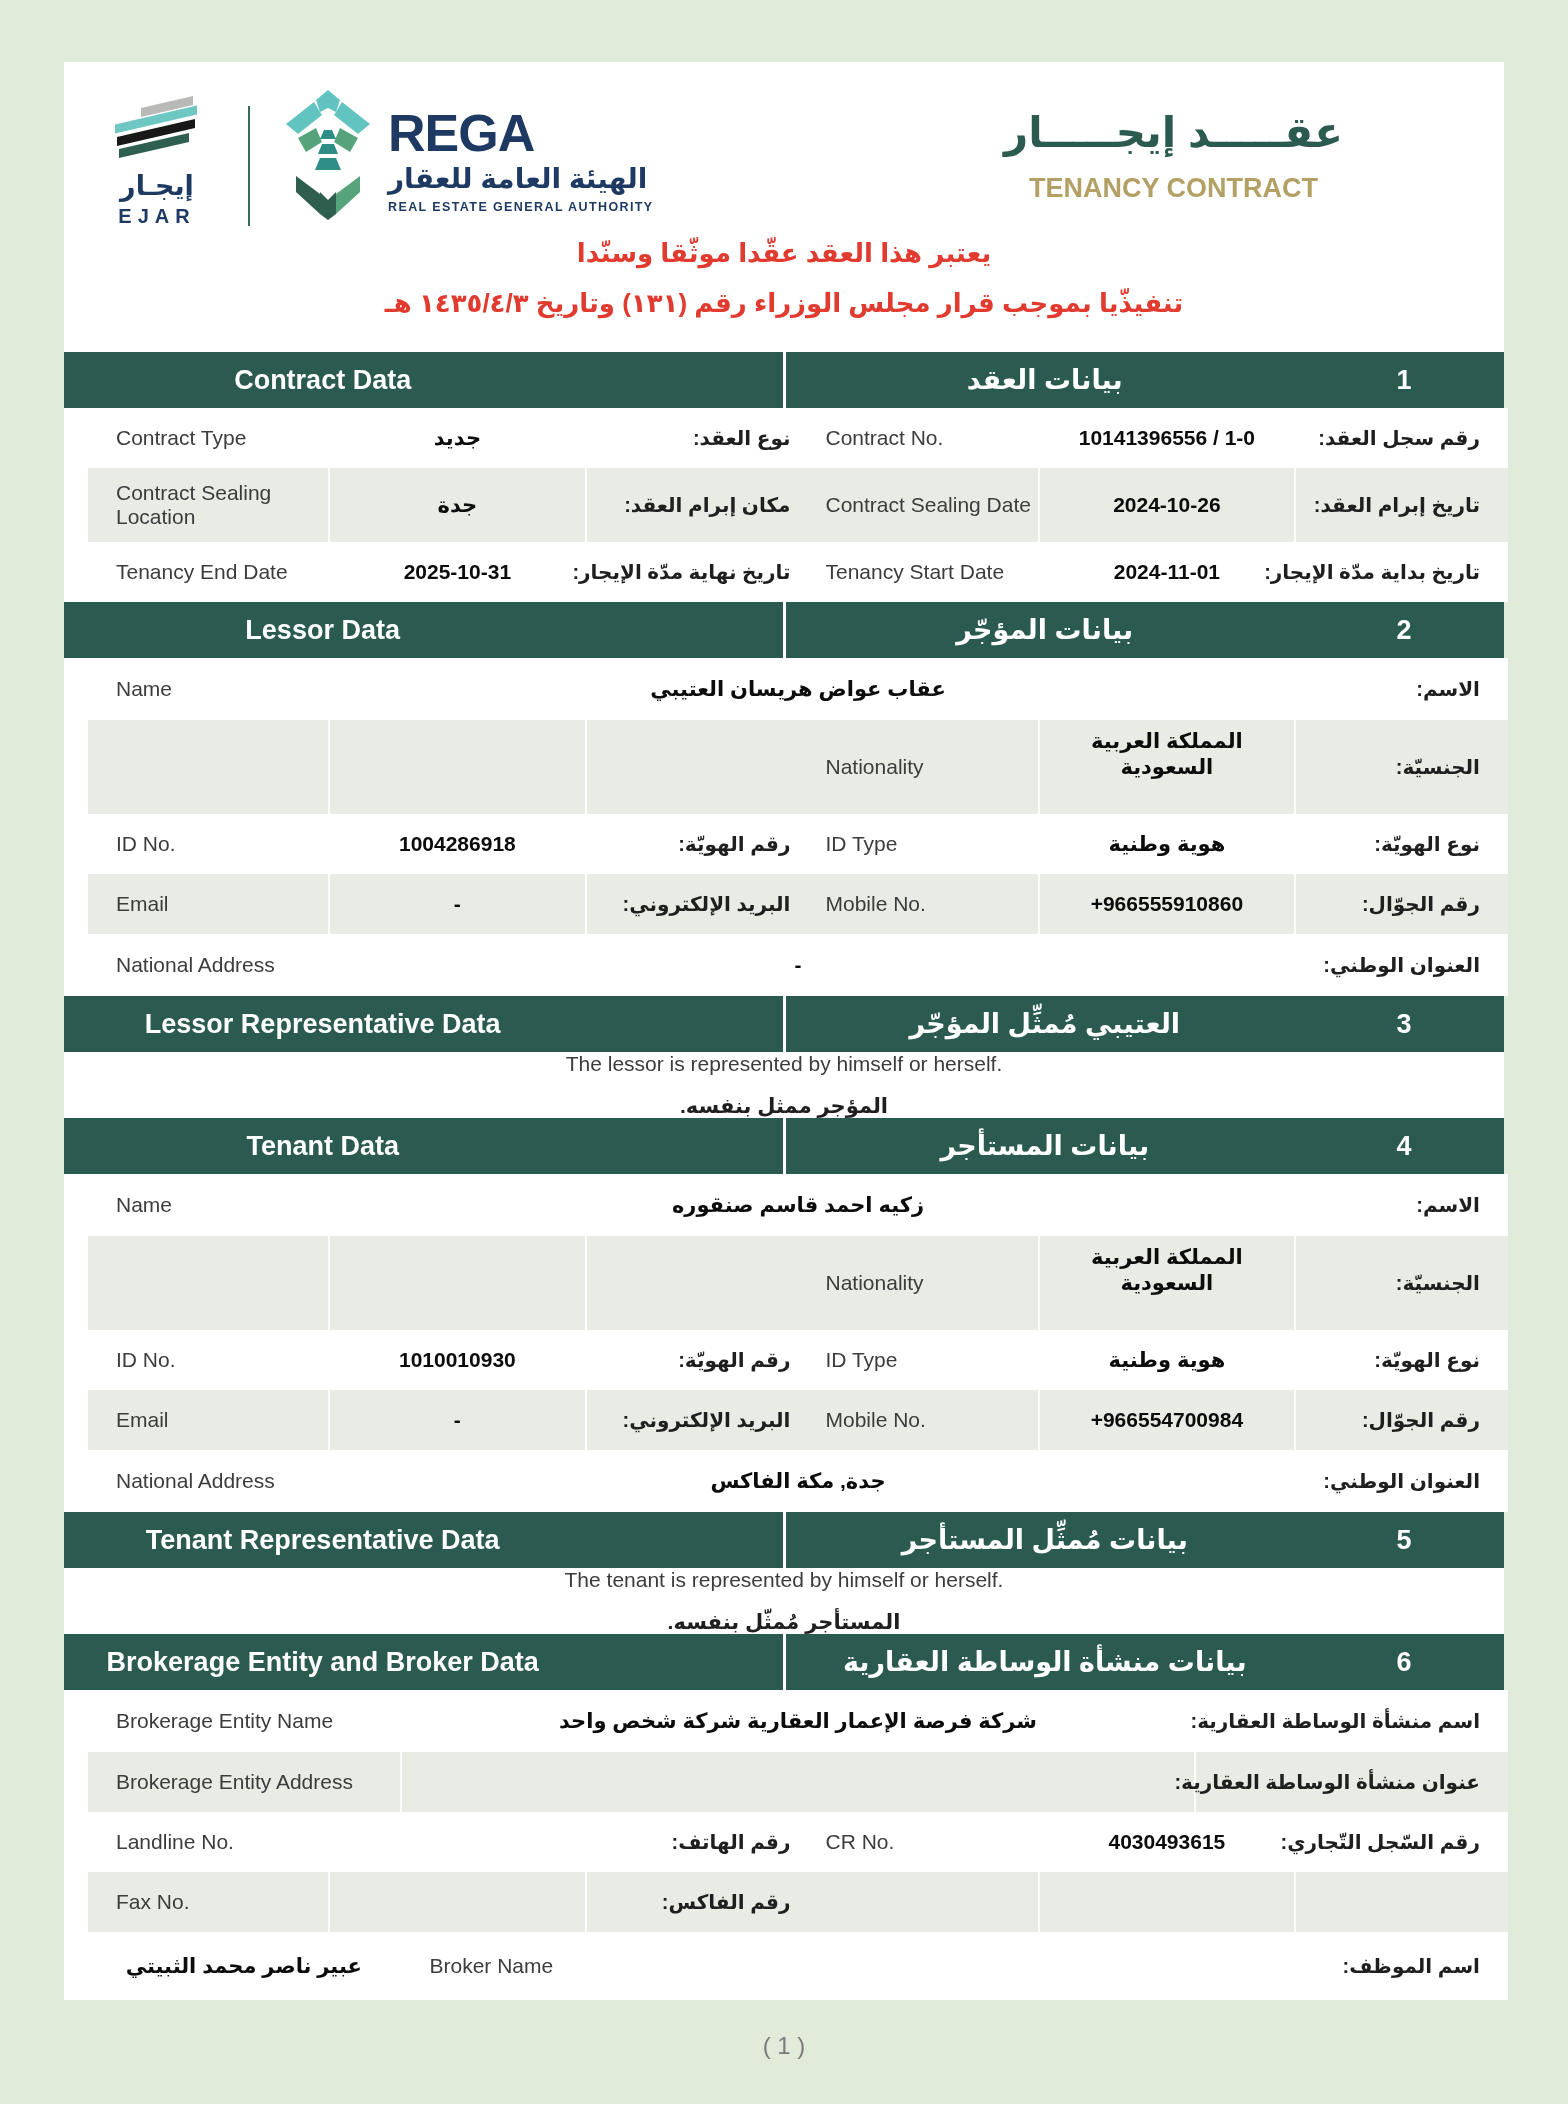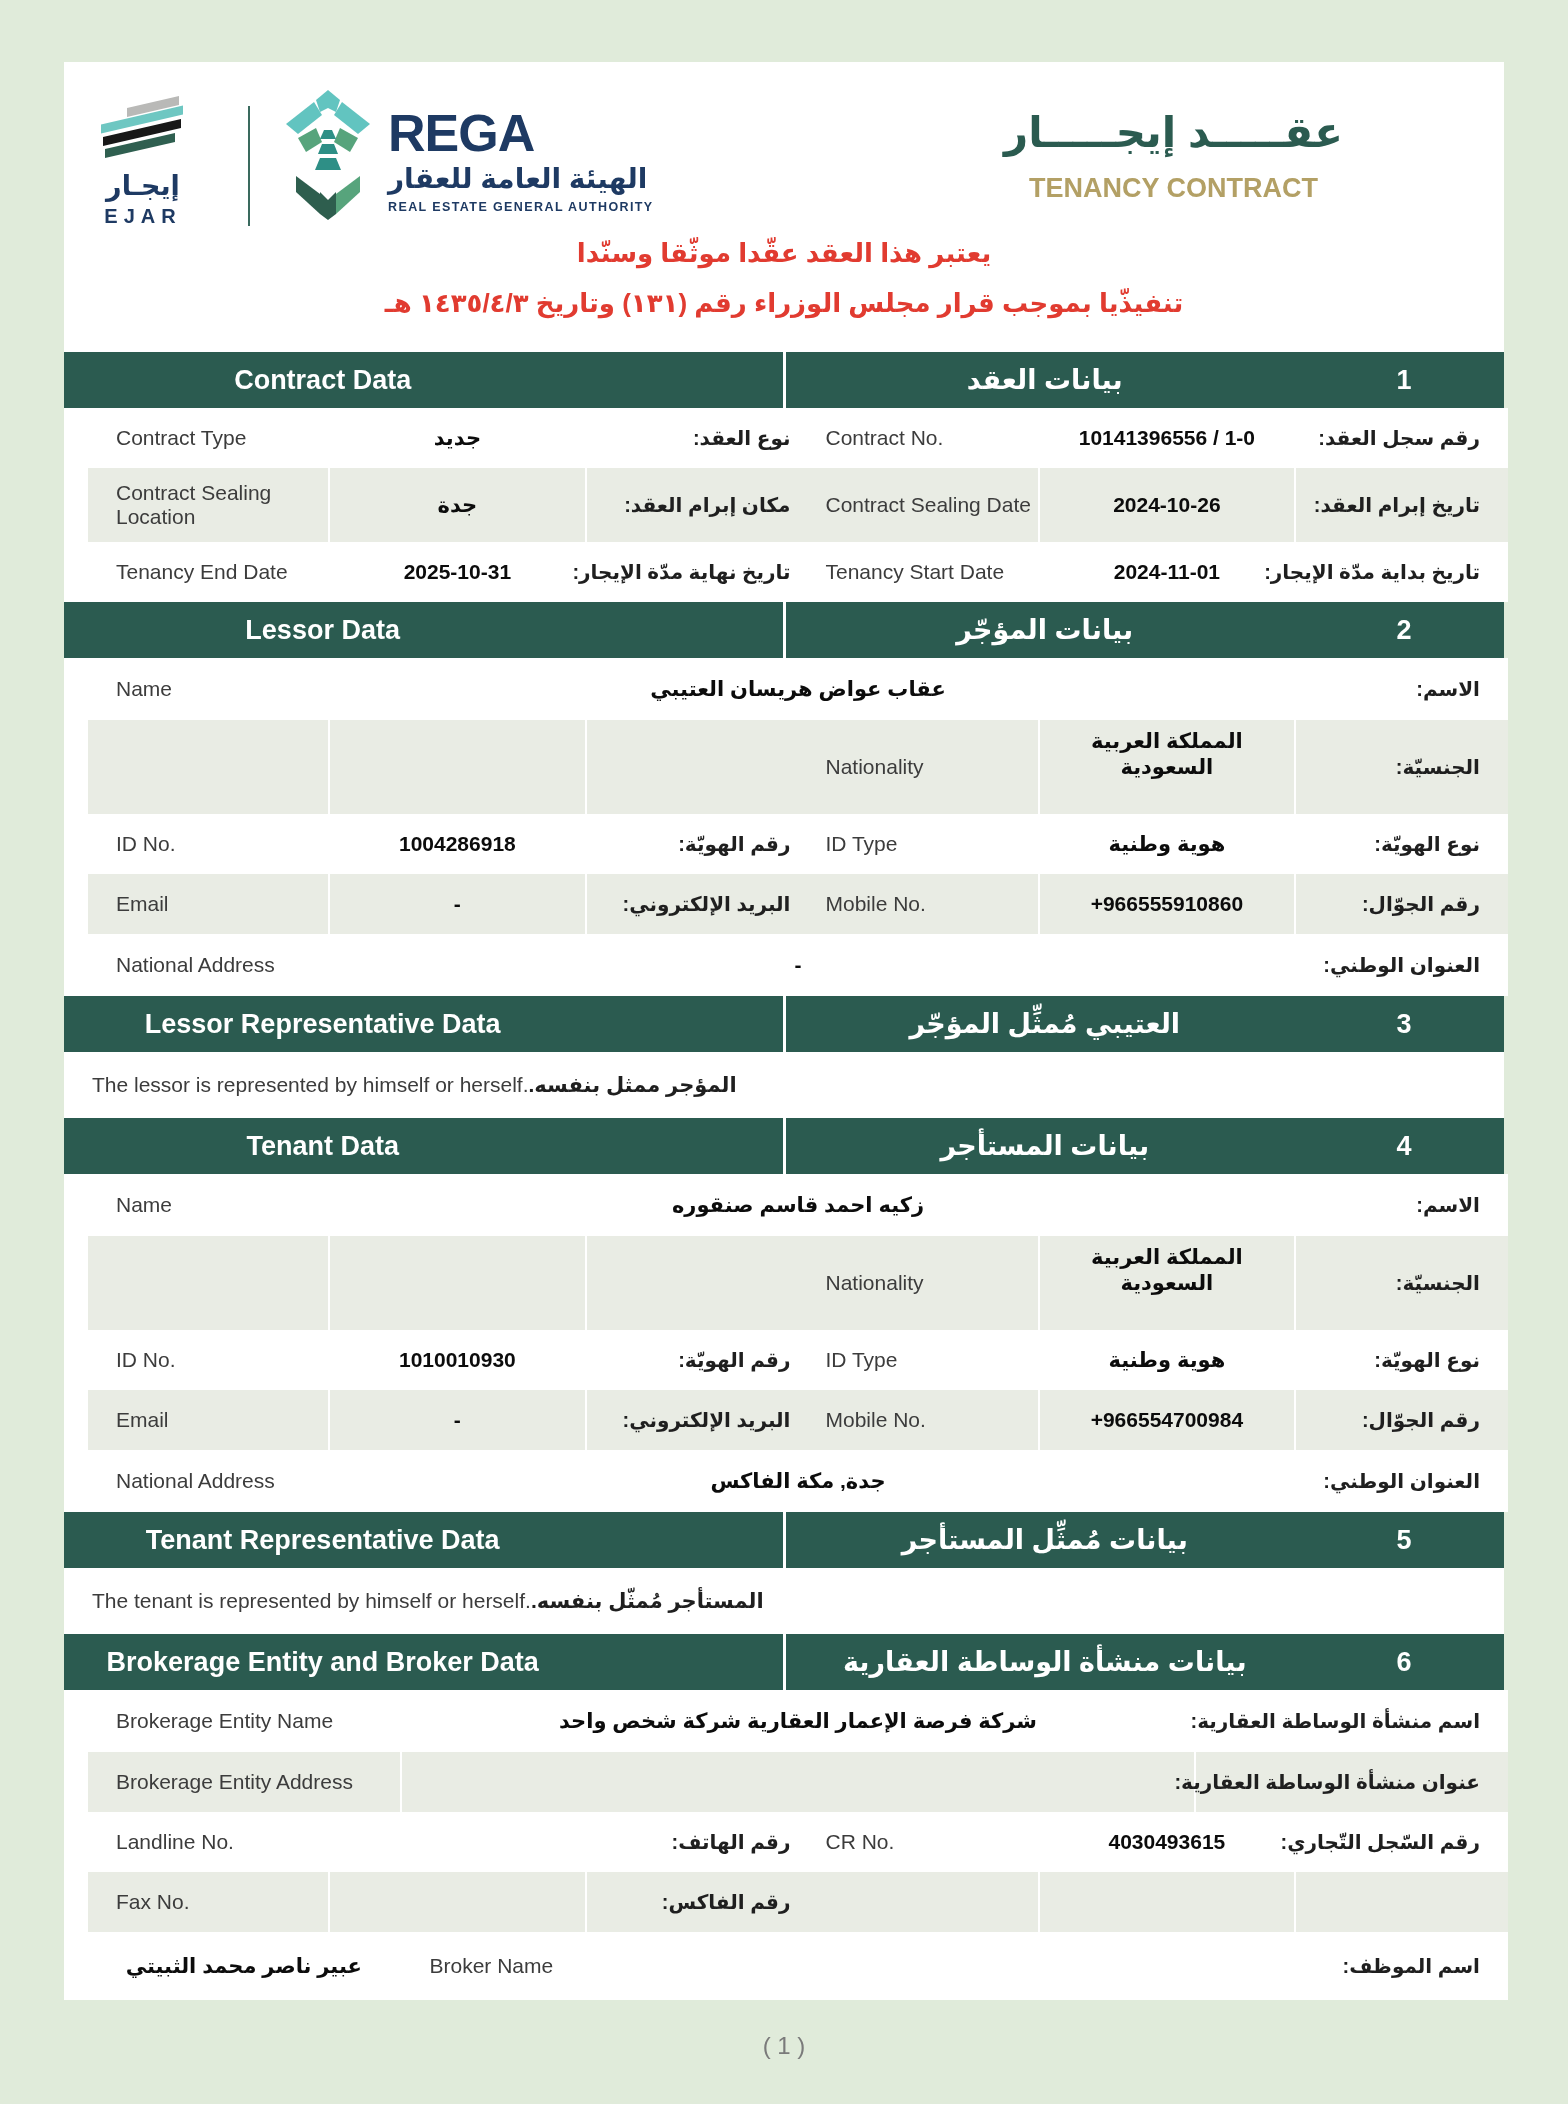--- a/index.html
+++ b/index.html
@@ -6,21 +6,21 @@
   body{
     width:1568px;height:2104px;
     background:#e0ebda;
     font-family:"Liberation Sans","DejaVu Sans",sans-serif;
     position:relative;overflow:hidden;
   }
   .card{position:absolute;left:64px;top:62px;width:1440px;background:#ffffff;}
 
   
   .doc-header{position:relative;height:290px;background:#fff;}
-  .ejar{position:absolute;left:4px;top:40px;width:150px;text-align:center;}
+  .ejar{position:absolute;left:18px;top:40px;width:150px;text-align:center;}
   .ejar-icon{width:84px;height:60px;margin:0 auto 8px;}
   .ejar-icon div{height:9px;transform:skewY(-13deg);}
   .ejar-icon .s1{width:52px;background:#b9b9b7;margin-left:26px;}
   .ejar-icon .s2{width:82px;background:#6ec7c2;margin-top:4px;}
   .ejar-icon .s3{width:78px;background:#181818;margin-top:4px;margin-left:2px;}
   .ejar-icon .s4{width:70px;background:#2f5f50;margin-top:4px;margin-left:4px;}
   .ejar-ar{font-size:27px;font-weight:bold;color:#1e3a63;direction:rtl;}
   .ejar-en{font-size:20px;font-weight:bold;color:#1e3a63;letter-spacing:6px;margin-top:3px;}
   .logo-divider{position:absolute;left:184px;top:44px;height:120px;width:2px;background:#3a6a5e;}
   .rega{position:absolute;left:214px;top:26px;display:flex;align-items:flex-start;gap:10px;}
@@ -49,22 +49,22 @@
   .cell{display:flex;align-items:center;font-size:21px;background:#fff;}
   .row.alt .cell{background:#e9ece4;}
   .cell.en{color:#3c3c3c;padding-left:28px;}
   .cell.val{justify-content:center;text-align:center;font-weight:bold;color:#0c0c0c;}
   .cell.ar{justify-content:flex-start;direction:rtl;font-weight:bold;color:#1f1f1f;
            font-size:20px;white-space:nowrap;padding-right:8px;}
   .cell.pad-edge{padding-right:28px;}
   .cell.val.narrow{display:block;padding:8px 45px 0;line-height:26px;text-align:center;}
   .h60{min-height:60px;}.h62{min-height:62px;}.h68{min-height:68px;}
   .h74{min-height:74px;}.h94{min-height:94px;}
-  .textrow{display:flex;justify-content:flex-start;align-items:center;min-height:66px;
-           padding:0 28px;font-size:21px;background:#fff;}
+  .textrow{display:flex;justify-content:space-between;align-items:center;min-height:66px;
+           padding:0 28px;font-size:21px;background:#fff;flex-direction:column;}
   .en-text{color:#3c3c3c;}
   .ar-text{direction:rtl;color:#1f1f1f;font-weight:bold;}
 
   .page-footer{position:absolute;left:0;right:0;top:2032px;text-align:center;
                color:#7a7a7a;font-size:24px;}
 </style>
 </head>
 <body>
 
 <div class="card">

